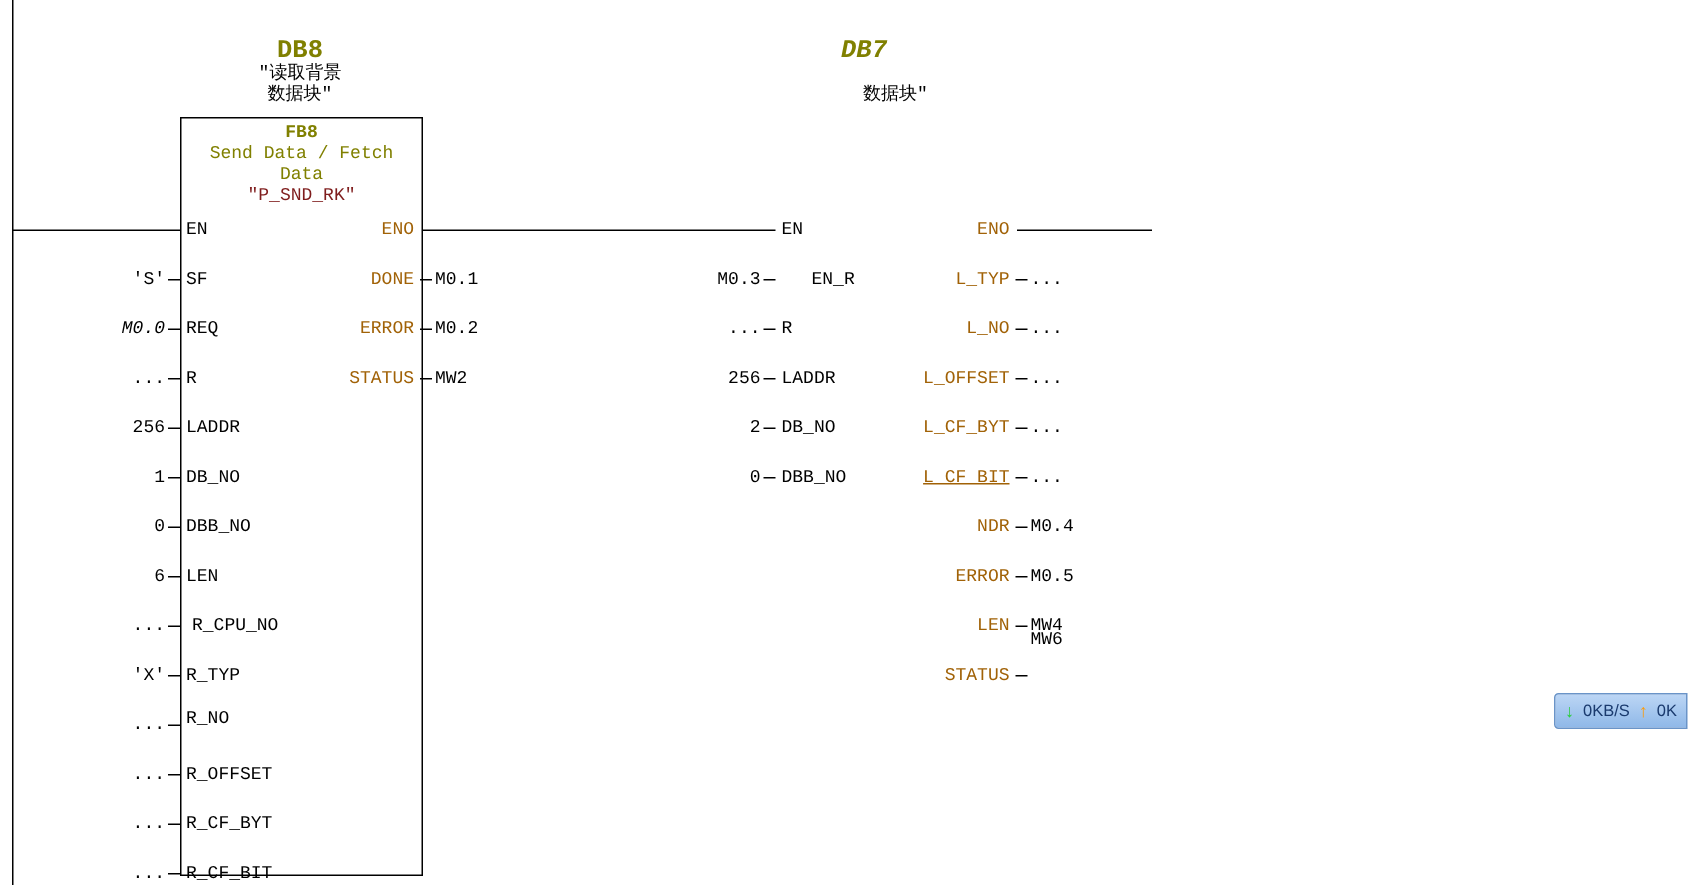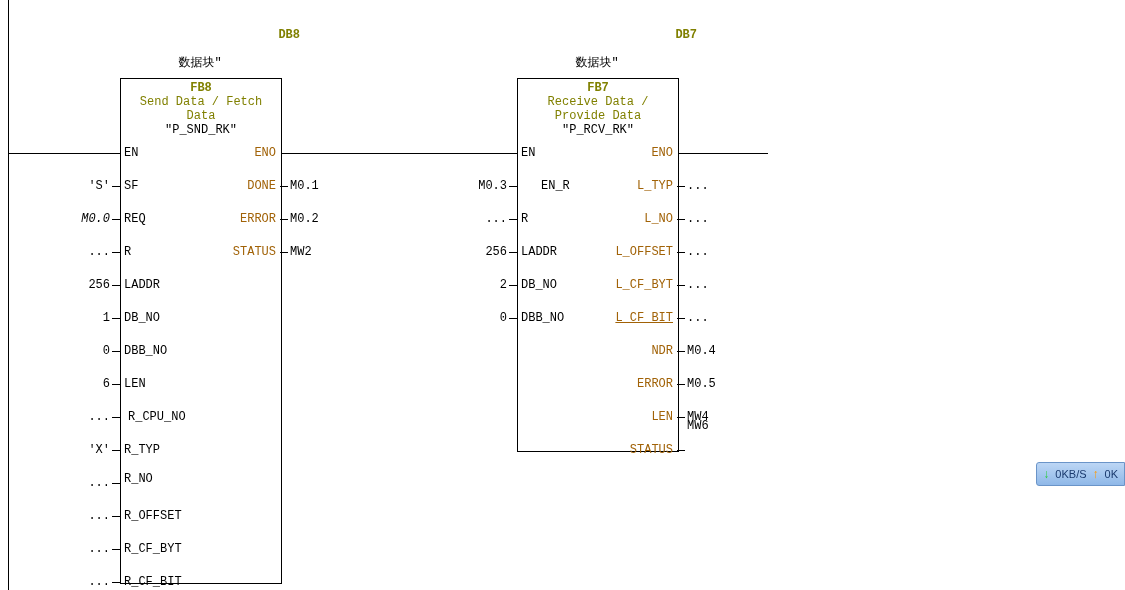--- a/index.html
+++ b/index.html
@@ -46,31 +46,31 @@
     font-size: 12px;
   }
   .block-sub {
     text-align: center;
     color: #808000;
     font-size: 12px;
     line-height: 14px;
   }
   .block-inst {
     text-align: center;
-    color: #000000;
+    color: #7f1d1d;
     font-size: 12px;
     padding-bottom: 2px;
   }
   .db-label {
     position: absolute;
     width: 200px;
-    text-align: right;
+    text-align: center;
     color: #808000;
     font-weight: bold;
-    font-size: 12px;
+    font-size: 17px;
     line-height: 14px;
   }
   .db-text {
     position: absolute;
     width: 200px;
     text-align: center;
     color: #000;
     font-size: 12px;
     line-height: 14px;
   }
@@ -126,38 +126,33 @@
 
 <div class="canvas">
 
   <div class="vline-left"></div>
 
   <div class="powerrail" style="width:112px;"></div>
   <div class="powerrail" style="left:280px; width:237px;"></div>
   <div class="powerrail" style="left:678px; width:90px;"></div>
 
   <div class="db-label" style="left:100px; top:28px;">DB8</div>
+  <div class="db-text" style="left:100px; top:42px;">″读取背景</div>
   <div class="db-text" style="left:100px; top:56px;">数据块″</div>
 
   <div class="block" id="blk1" style="left:120px; top:78px; width:160px; height:504px;">
     <div class="block-header">FB8</div>
     <div class="block-sub">Send Data / Fetch</div>
     <div class="block-sub">Data</div>
     <div class="block-inst">″P_SND_RK″</div>
   </div>
 
-  <div class="db-label" style="left:497px; top:28px;">DB7</div>
+  <div class="db-label" style="left:476px; top:28px;font-style:italic;">DB7</div>
   <div class="db-text" style="left:497px; top:56px;">数据块″</div>
 
-  <div class="block" id="blk2" style="left:517px; top:78px; width:160px; height:372px;">
-    <div class="block-header">FB7</div>
-    <div class="block-sub">Receive Data /</div>
-    <div class="block-sub">Provide Data</div>
-    <div class="block-inst">″P_RCV_RK″</div>
-  </div>
 
   <div class="netmon">
     <span class="arrow-down">↓</span>
     <span>0KB/S</span>
     <span class="arrow-up">↑</span>
     <span>0K</span>
   </div>
 
 <div class="port-row port-in" style="left: 124px; top: 146px; width: 80px;">EN</div>
     <div class="port-row port-in" style="left: 124px; top: 179px; width: 80px;">SF</div>

